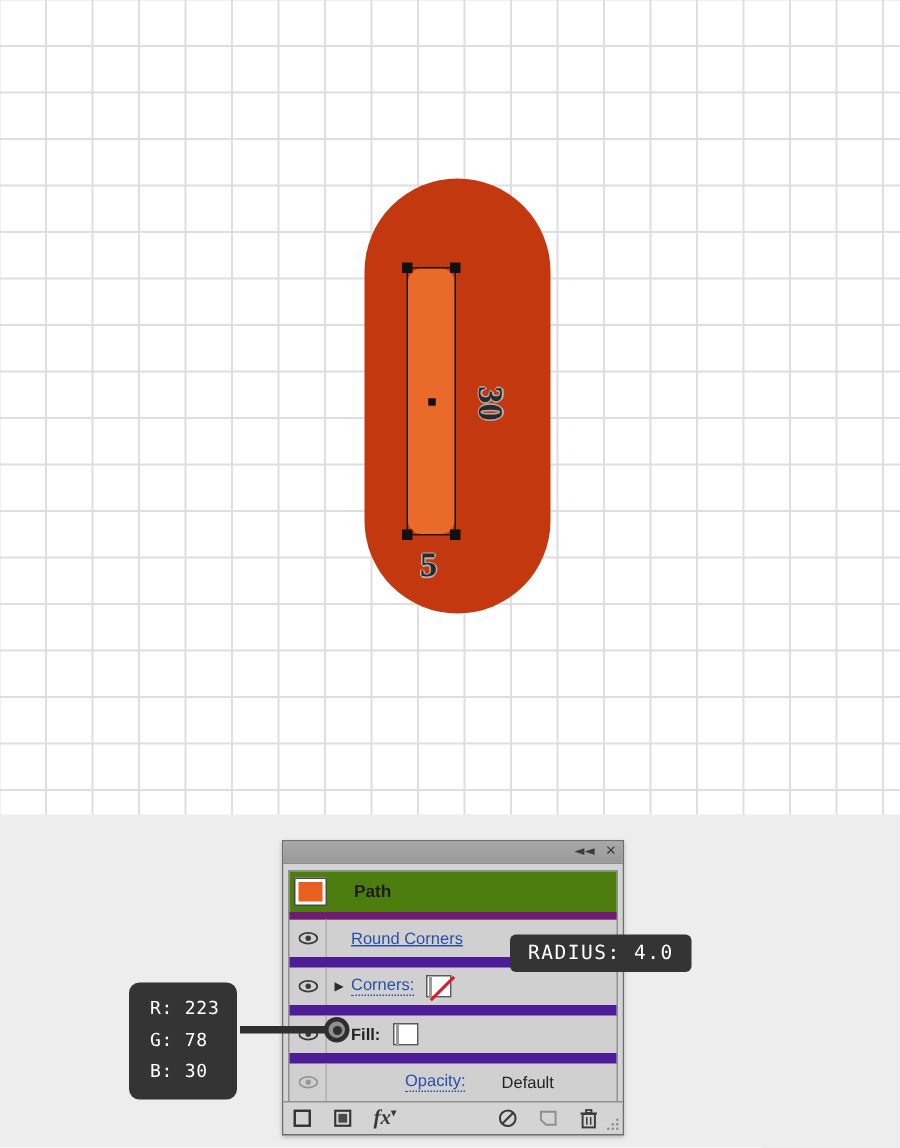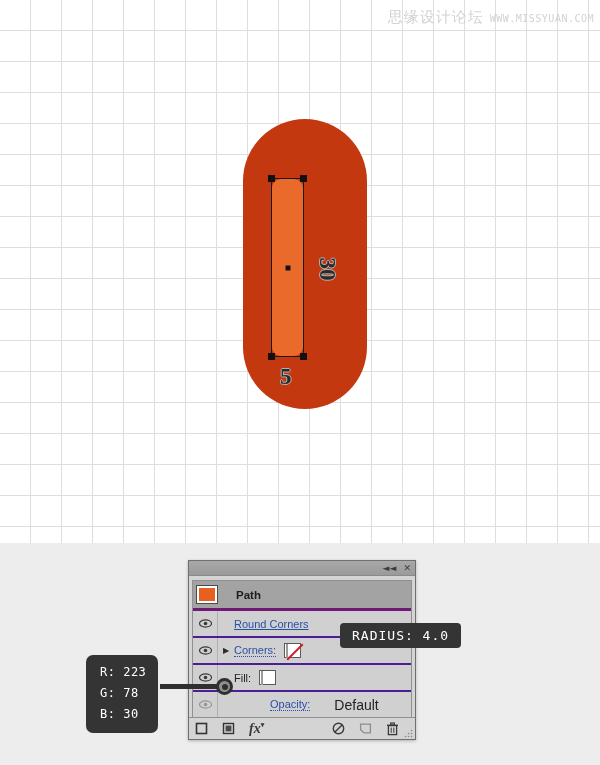--- a/index.html
+++ b/index.html
@@ -206,21 +206,21 @@
   }
   #rows-frame {
     border: 1px solid #909090;
     background: #d0d0d0;
     border-bottom: none;
   }
   .row {
     display: flex;
     align-items: center;
     height: 25px;
-    border-bottom: 2px solid #4c1d95;
+    border-bottom: 7px solid #4c1d95;
     position: relative;
   }
   .row:last-child { border-bottom: none; gap: 18px; }
   .eye-col {
     width: 24px;
     min-width: 24px;
     display: flex;
     align-items: center;
     justify-content: center;
     border-right: 1px solid #b0b0b0;
@@ -242,26 +242,26 @@
   .row-label.linked {
     color: #2b4fa8;
     text-decoration: underline;
   }
   .row-label.dotted {
     color: #2b4fa8;
     border-bottom: 1px dotted #2b4fa8;
     text-decoration: none;
   }
   .row-label.plain-bold {
-    font-weight: normal;
+    font-weight: bold;
     color: #222222;
     text-align: center;
   }
   .row-value {
-    font-size: 14px;
+    font-size: 11px;
     color: #222222;
     margin-left: 6px;
   }
   .swatch-outer {
     width: 17px;
     height: 15px;
     border: 1px solid #5a5a5a;
     background: #ffffff;
     padding: 1px;
     box-sizing: border-box;
@@ -302,22 +302,22 @@
     padding: 2px;
     box-sizing: border-box;
     margin-left: 3px;
   }
   .path-swatch > div {
     width: 100%;
     height: 100%;
     background: #e8601f;
   }
   .row-path {
-    border-bottom: 3px solid #701a75;
-    background: #a3a3a3;
+    border-bottom: 5px solid #701a75;
+    background: #4d7c0f;
     height: 27px;
   }
   .path-label {
     margin-left: 18px;
     font-weight: bold;
     font-size: 11.5px;
     color: #1d1d1d;
   }
 
   
@@ -407,24 +407,20 @@
     background: #2f2f2f;
     border-radius: 50%;
     transform: translate(-50%, -50%);
   }
 </style>
 </head>
 <body>
 
 <div id="canvas">
 
-  <div id="watermark">
-    <span class="wm-cn">思缘设计论坛</span>
-    <span class="wm-en">WWW.MISSYUAN.COM</span>
-  </div>
 
   <div id="artwork">
     <div id="outer-shape"></div>
     <div id="inner-shape"></div>
 
     <div id="selection-box">
       <div class="handle tl"></div>
       <div class="handle tr"></div>
       <div class="handle bl"></div>
       <div class="handle br"></div>

